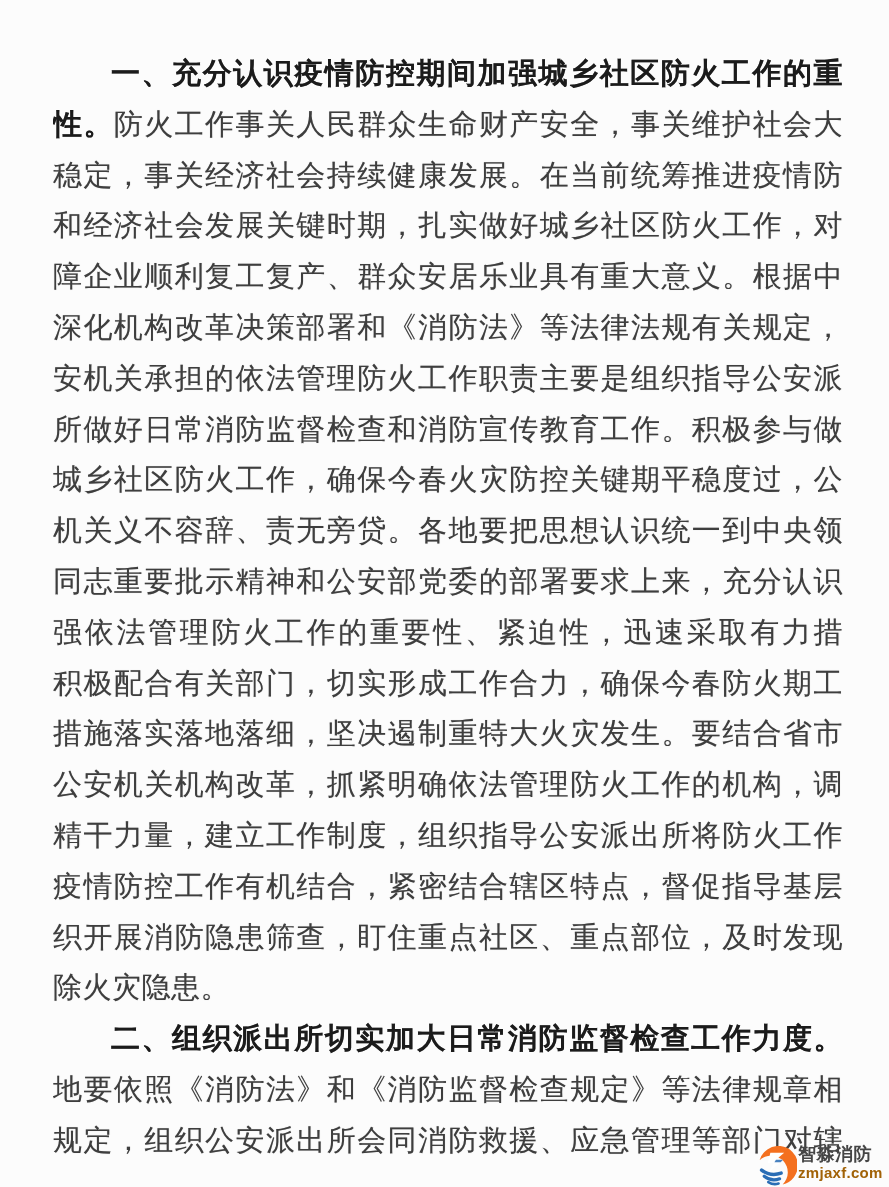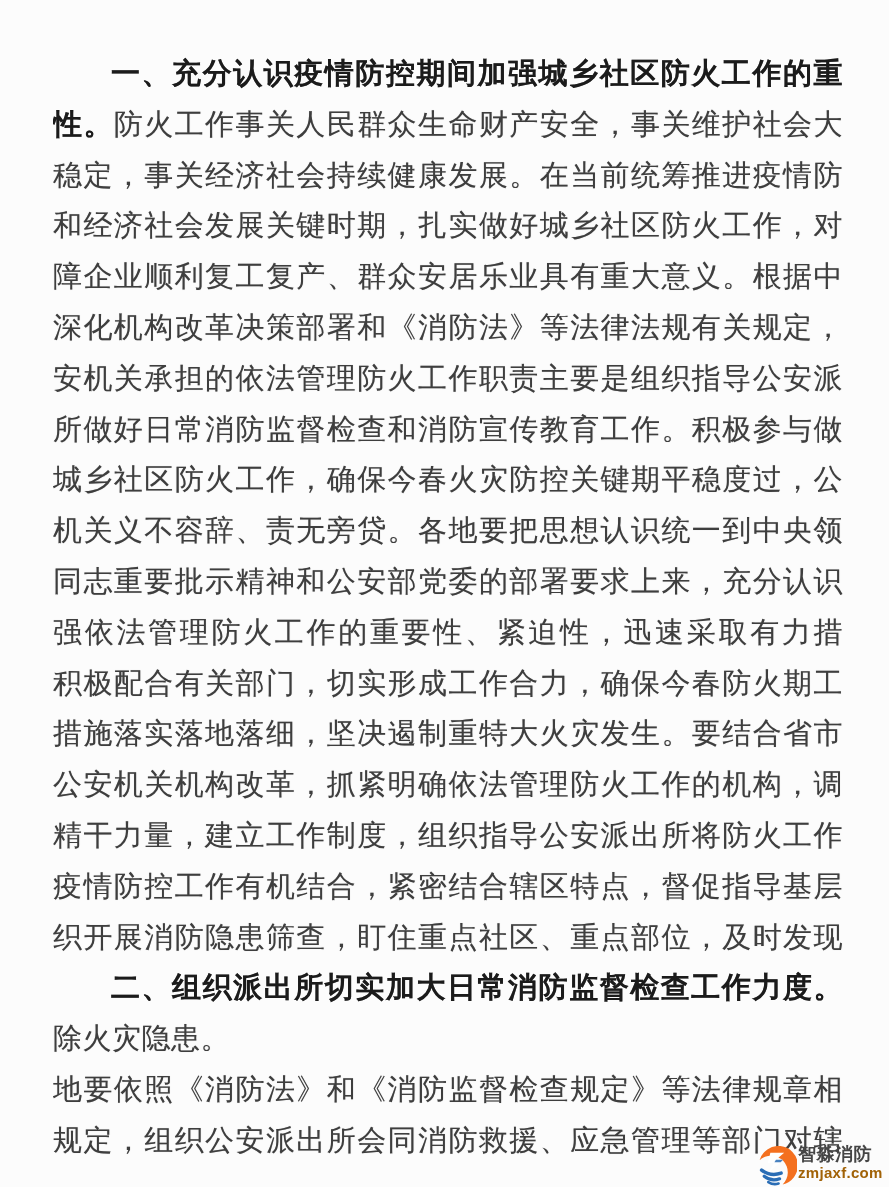--- a/index.html
+++ b/index.html
@@ -97,22 +97,22 @@
       <div class="line"><span class="seg">城乡社区防火工作，确保今春火灾防控关键期平稳度过，公安</span></div>
       <div class="line"><span class="seg">机关义不容辞、责无旁贷。各地要把思想认识统一到中央领导</span></div>
       <div class="line"><span class="seg">同志重要批示精神和公安部党委的部署要求上来，充分认识加</span></div>
       <div class="line"><span class="seg">强依法管理防火工作的重要性、紧迫性，迅速采取有力措施，</span></div>
       <div class="line"><span class="seg">积极配合有关部门，切实形成工作合力，确保今春防火期工作</span></div>
       <div class="line"><span class="seg">措施落实落地落细，坚决遏制重特大火灾发生。要结合省市县</span></div>
       <div class="line"><span class="seg">公安机关机构改革，抓紧明确依法管理防火工作的机构，调配</span></div>
       <div class="line"><span class="seg">精干力量，建立工作制度，组织指导公安派出所将防火工作与</span></div>
       <div class="line"><span class="seg">疫情防控工作有机结合，紧密结合辖区特点，督促指导基层组</span></div>
       <div class="line"><span class="seg">织开展消防隐患筛查，盯住重点社区、重点部位，及时发现消</span></div>
+      <div class="line short"><span class="seg">除火灾隐患。</span></div>
       <div class="line indent"><span class="seg bold">二、组织派出所切实加大日常消防监督检查工作力度。</span></div>
-      <div class="line short"><span class="seg">除火灾隐患。</span></div>
       <div class="line"><span class="seg">地要依照《消防法》和《消防监督检查规定》等法律规章相关</span></div>
       <div class="line"><span class="seg">规定，组织公安派出所会同消防救援、应急管理等部门对辖区</span></div>
     </div>
 
   <div class="watermark">
     <svg class="wm-logo" viewBox="0 0 40 40" aria-hidden="true">
 
       <path d="M3.5 14 A19 19 0 1 1 26 37.5 A14.5 14.5 0 0 0 3.5 14 Z" fill="#f4701f"></path>
 
       <path d="M5.5 23.5 Q 14 30 24.5 26.5" fill="none" stroke-width="3.4" stroke-linecap="round" stroke="#2a6db5"></path>

